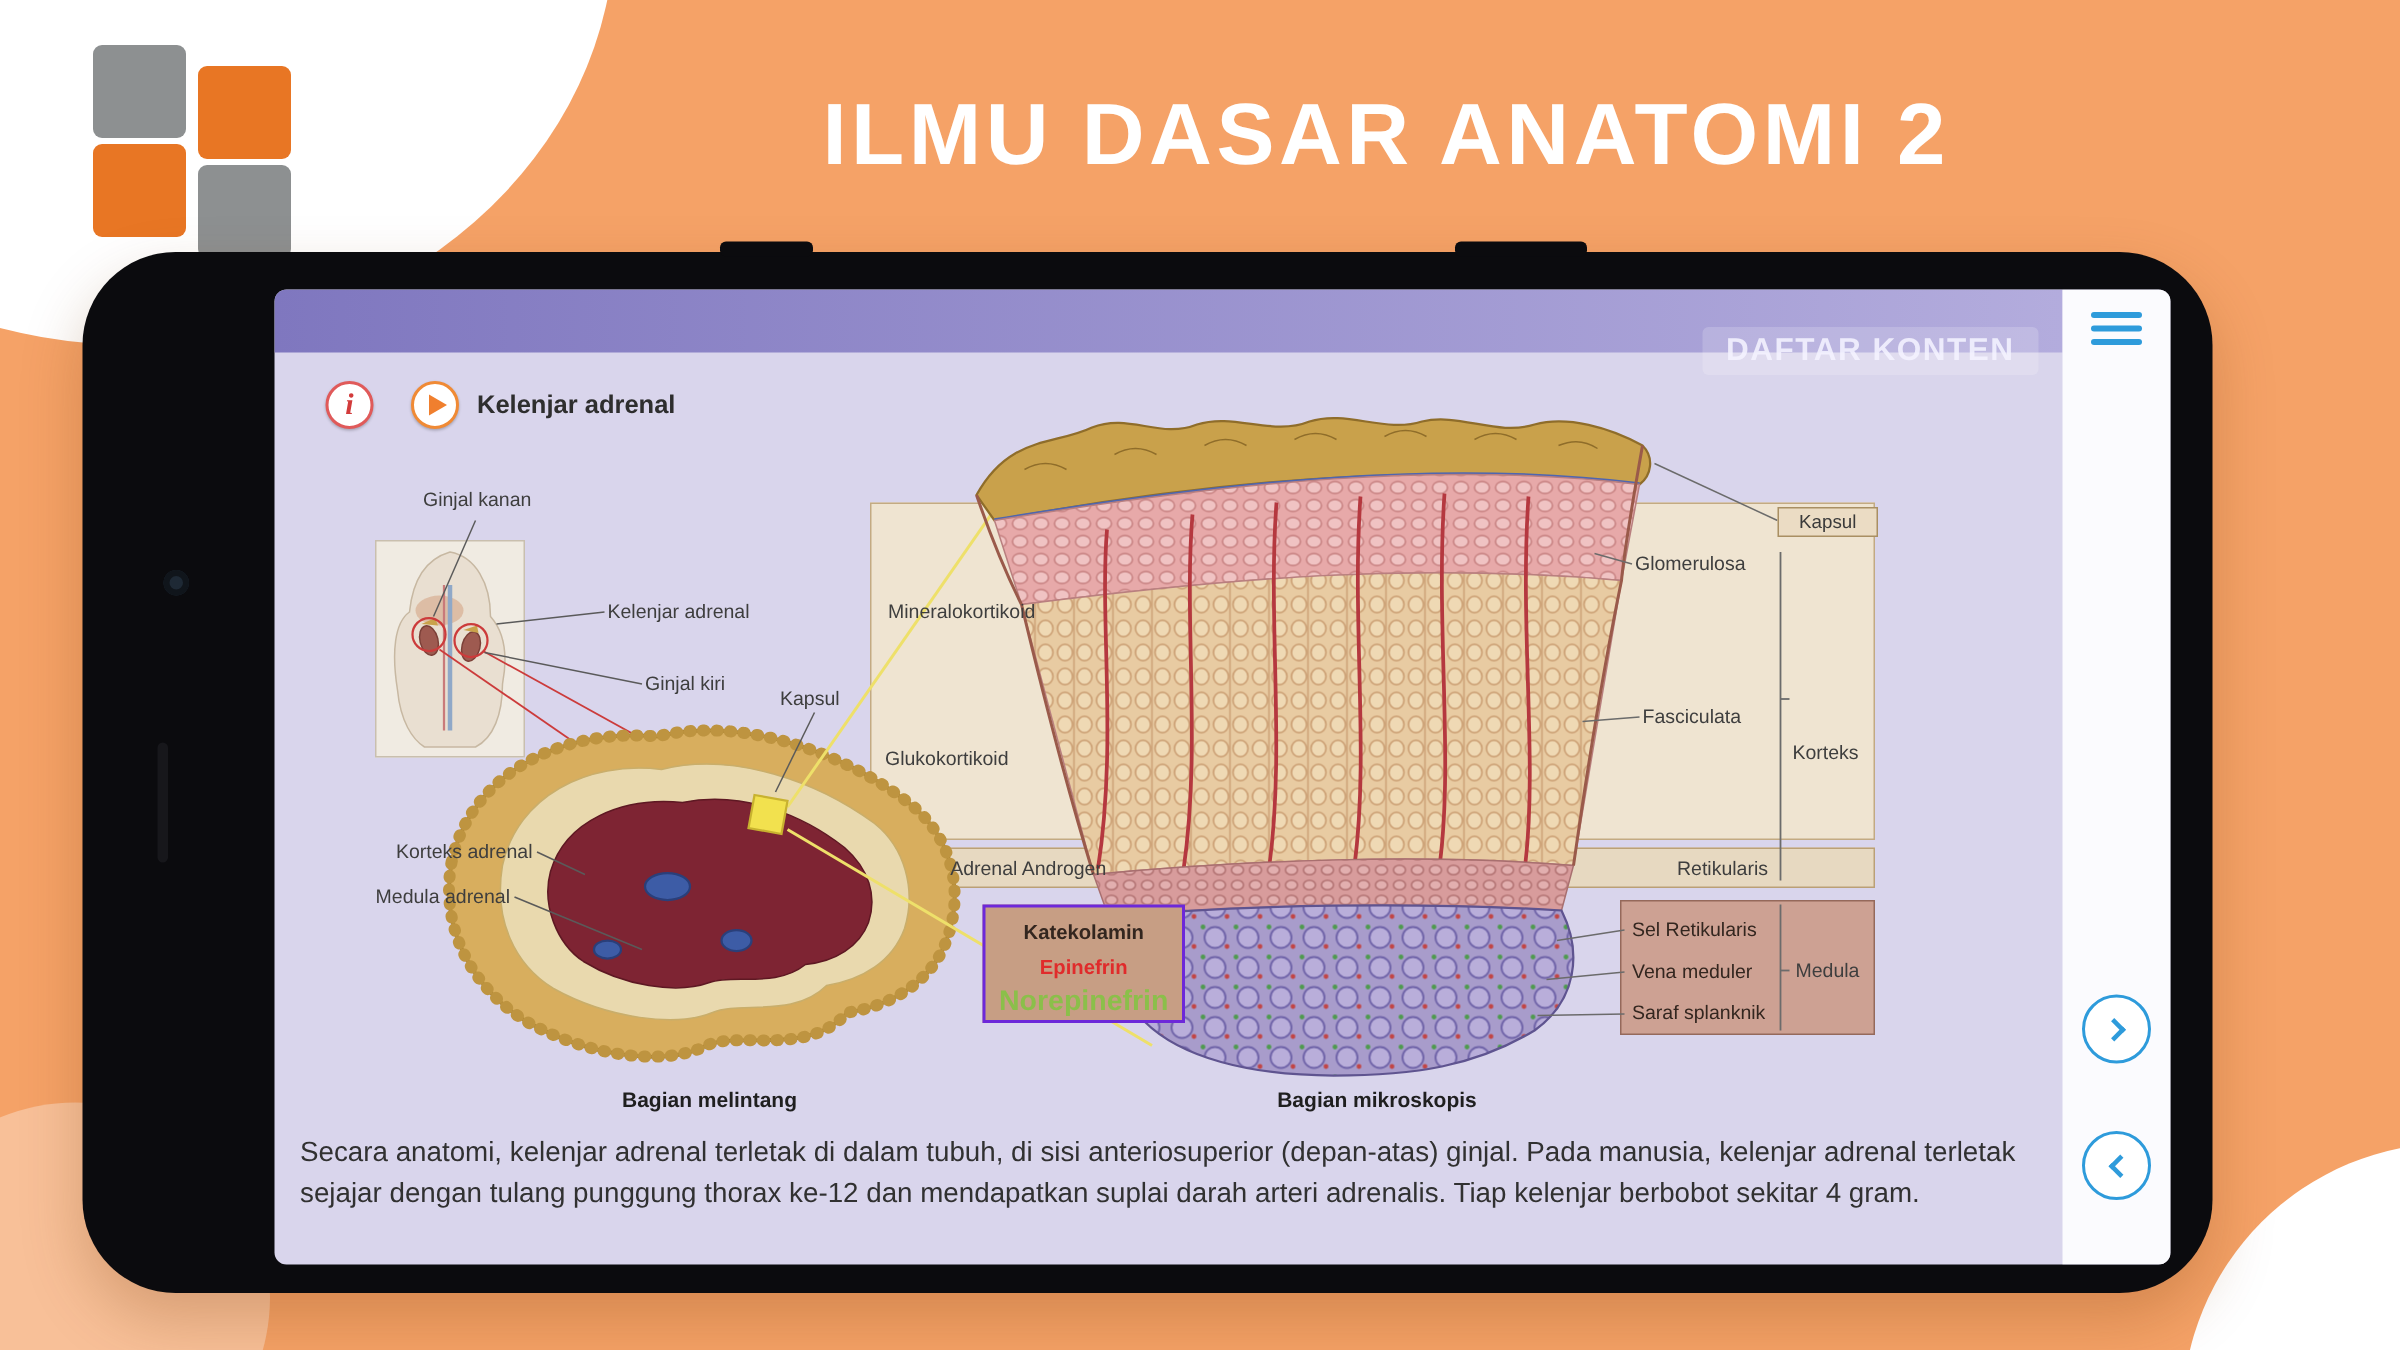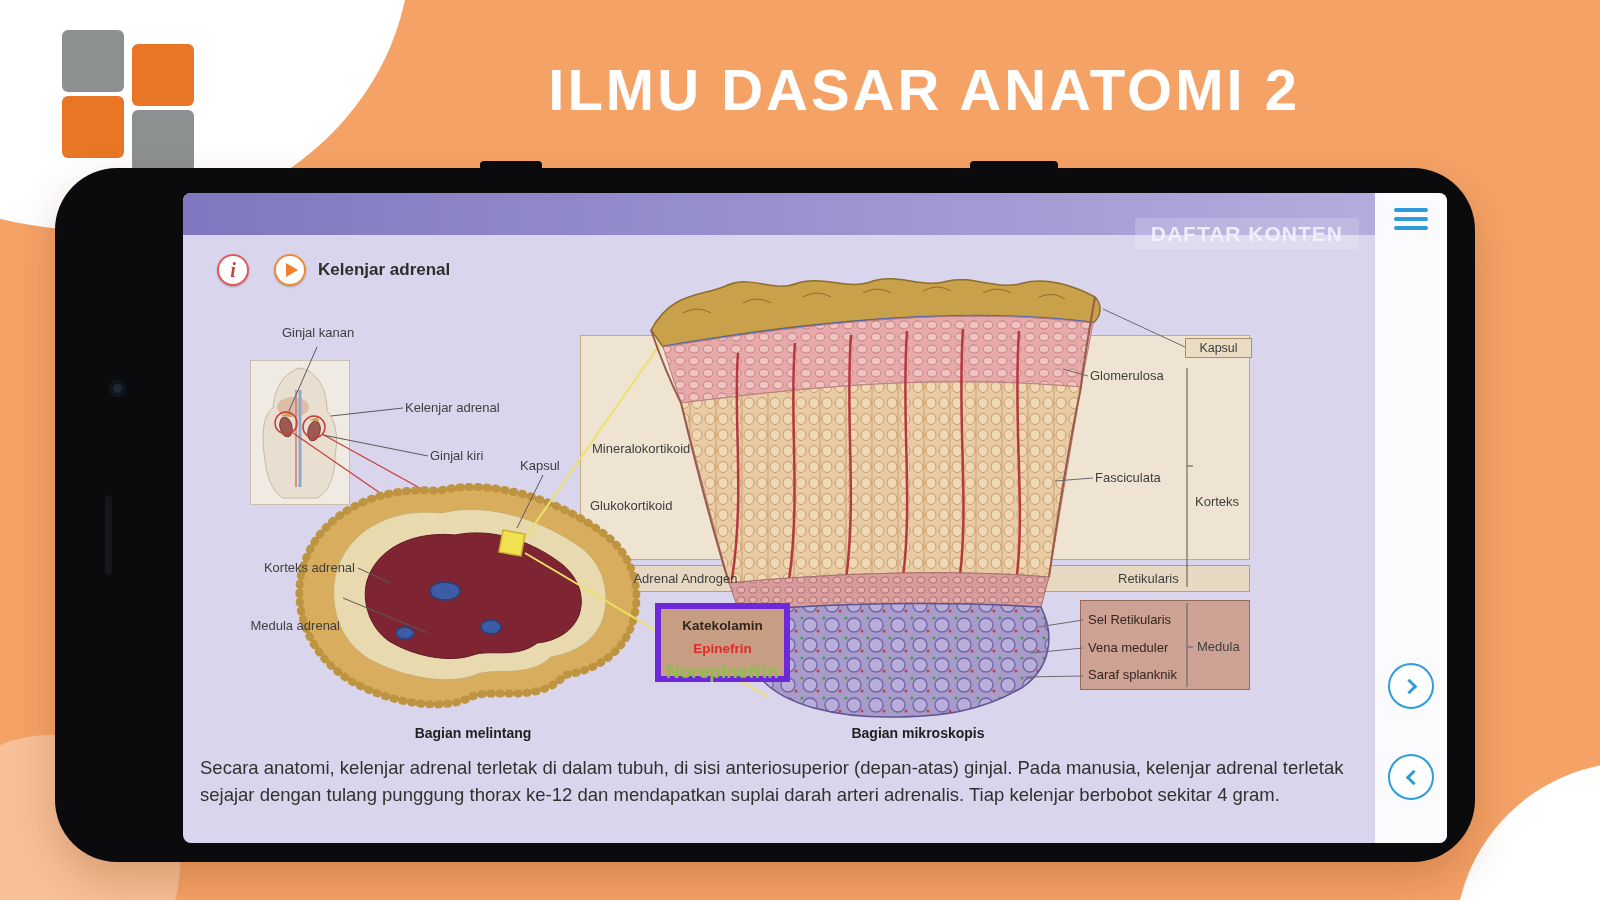--- a/index.html
+++ b/index.html
@@ -93,21 +93,21 @@
   .topic-label { position:absolute; left:135px; top:25px; font-size:17px; font-weight:bold; color:#2E2E2E; z-index:4; }
 
   
   .panel { position:absolute; z-index:1; }
   #inset-frame { left:67px; top:125px; width:100px; height:145px; background:#F0EBE2; border:1px solid #C9BFAE; }
   #panel-cortex { left:397px; top:100px; width:670px; height:225px; background:#EFE4D1; border:1px solid #C3AA82; }
   #strip-androgen { left:397px; top:330px; width:670px; height:27px; background:#E7D9C1; border:1px solid #BBA076; }
   #panel-medulla-right { left:897px; top:365px; width:170px; height:90px; background:#CDA193; border:1px solid #95695B; }
   #box-kapsul { left:1002px; top:103px; width:67px; height:20px; background:#EBDCC4; border:1px solid #A98F63;
     z-index:3; text-align:center; font-size:12.5px; color:#3A3A3A; line-height:18px; }
-  #box-katekolamin { left:472px; top:368px; width:135px; height:79px; background:#C79E84; border:6px solid #6d28d9;
+  #box-katekolamin { left:472px; top:368px; width:135px; height:79px; background:#C79E84; border:2px solid #6d28d9;
     z-index:3; text-align:center; padding-top:5px; }
   #box-katekolamin .l1 { display:block; font-size:13.5px; font-weight:bold; color:#33261F; line-height:23px; }
   #box-katekolamin .l2 { display:block; font-size:13.5px; font-weight:bold; color:#E02B2B; line-height:23px; }
   #box-katekolamin .l3 { display:block; font-size:19px; font-weight:bold; color:#8BBF4A; line-height:23px; }
 
   svg.illus { position:absolute; left:0; top:0; z-index:2; pointer-events:none; }
 
   .lbl { position:absolute; font-size:13px; color:#3E3E3E; z-index:3; white-space:nowrap; line-height:1.2; }
   .lbl-r { text-align:right; }
   .cap { font-weight:bold; font-size:14px; color:#1F1F1F; text-align:center; }
@@ -287,25 +287,25 @@
         <span class="play-tri"></span>
       </div>
       <div class="topic-label">Kelenjar adrenal</div>
 
       <div class="lbl" style="left:99px; top:90px;">Ginjal kanan</div>
       <div class="lbl" style="left:222px; top:165px;">Kelenjar adrenal</div>
       <div class="lbl" style="left:247px; top:213px;">Ginjal kiri</div>
 
       <div class="lbl" style="left:337px; top:223px;">Kapsul</div>
       <div class="lbl lbl-r" style="left:57px; top:325px; width:115px;">Korteks adrenal</div>
-      <div class="lbl lbl-r" style="left:39px; top:355px; width:118px;margin-top:28px;">Medula adrenal</div>
+      <div class="lbl lbl-r" style="left:39px; top:355px; width:118px;">Medula adrenal</div>
       <div class="lbl cap" style="left:190px; top:490px; width:200px;">Bagian melintang</div>
 
       <div class="lbl" style="left:907px; top:133px;">Glomerulosa</div>
-      <div class="lbl" style="left:409px; top:165px;margin-top:41px;">Mineralokortikoid</div>
+      <div class="lbl" style="left:409px; top:165px;">Mineralokortikoid</div>
       <div class="lbl" style="left:912px; top:235px;">Fasciculata</div>
       <div class="lbl" style="left:1012px; top:223px;margin-top:36px;">Korteks</div>
       <div class="lbl" style="left:407px; top:263px;">Glukokortikoid</div>
       <div class="lbl" style="left:415px; top:336px; width:175px; text-align:center;">Adrenal Androgen</div>
       <div class="lbl" style="left:935px; top:336px;">Retikularis</div>
       <div class="lbl" style="left:905px; top:377px; color:#33261F;">Sel Retikularis</div>
       <div class="lbl" style="left:905px; top:405px; color:#33261F;">Vena meduler</div>
       <div class="lbl" style="left:905px; top:432px; color:#33261F;">Saraf splanknik</div>
       <div class="lbl" style="left:1014px; top:404px;">Medula</div>
       <div class="lbl cap" style="left:630px; top:490px; width:210px;">Bagian mikroskopis</div>

